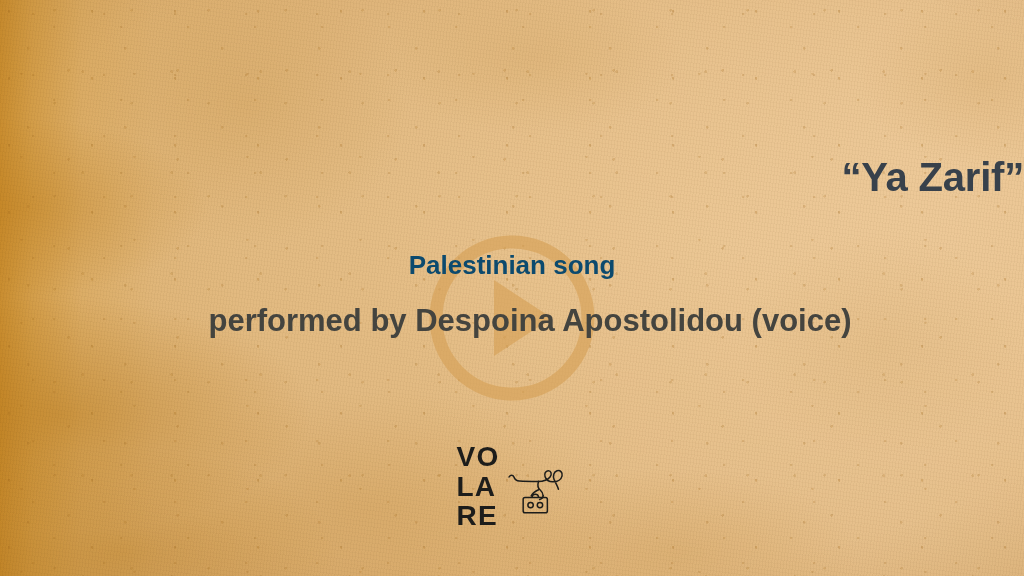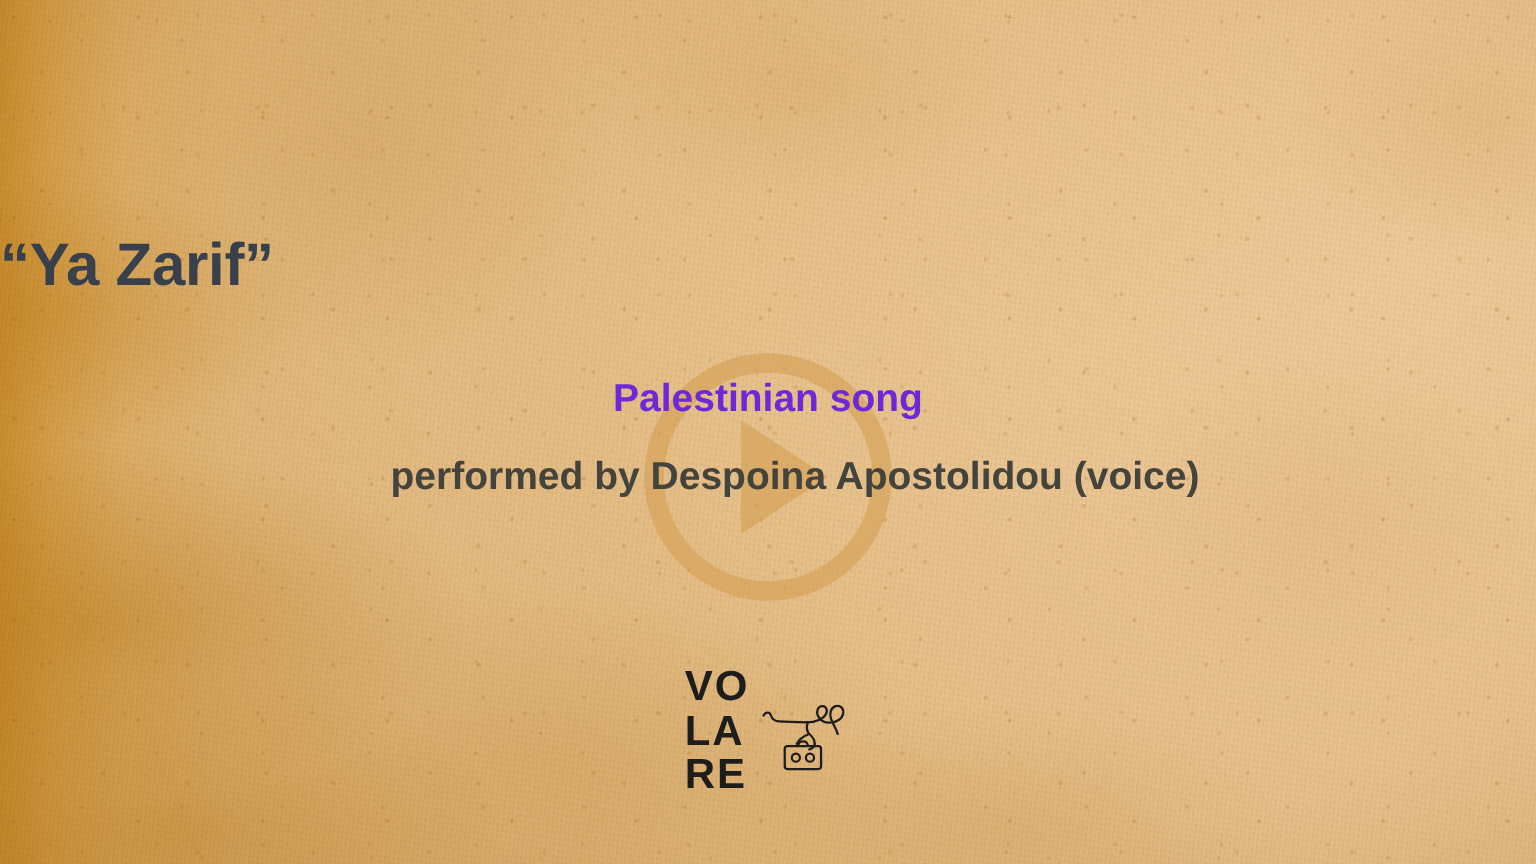--- a/index.html
+++ b/index.html
@@ -116,45 +116,45 @@
     inset: 0;
     display: flex;
     flex-direction: column;
     align-items: center;
   }
   .title {
     position: absolute;
     top: 155px;
     left: 0;
     right: 0;
-    text-align: left;
+    text-align: right;
     font-size: 40px;
     font-weight: 700;
     letter-spacing: -0.2px;
     color: #38414b;
     line-height: 1.1;
   }
   .subtitle-1 {
     position: absolute;
     top: 250px;
     left: 0;
     right: 0;
     text-align: center;
     font-size: 26px;
     font-weight: 700;
-    color: #6d28d9;
+    color: #0c4a6e;
     line-height: 1.2;
   }
   .subtitle-2 {
     position: absolute;
     top: 302px;
     left: 0;
     right: 0;
     text-align: center;
-    font-size: 26px;
+    font-size: 31px;
     font-weight: 700;
     color: #44443f;
     line-height: 1.2;
     margin-left: 36px;
   }
 
   
   .logo {
     position: absolute;
     left: 512px;

